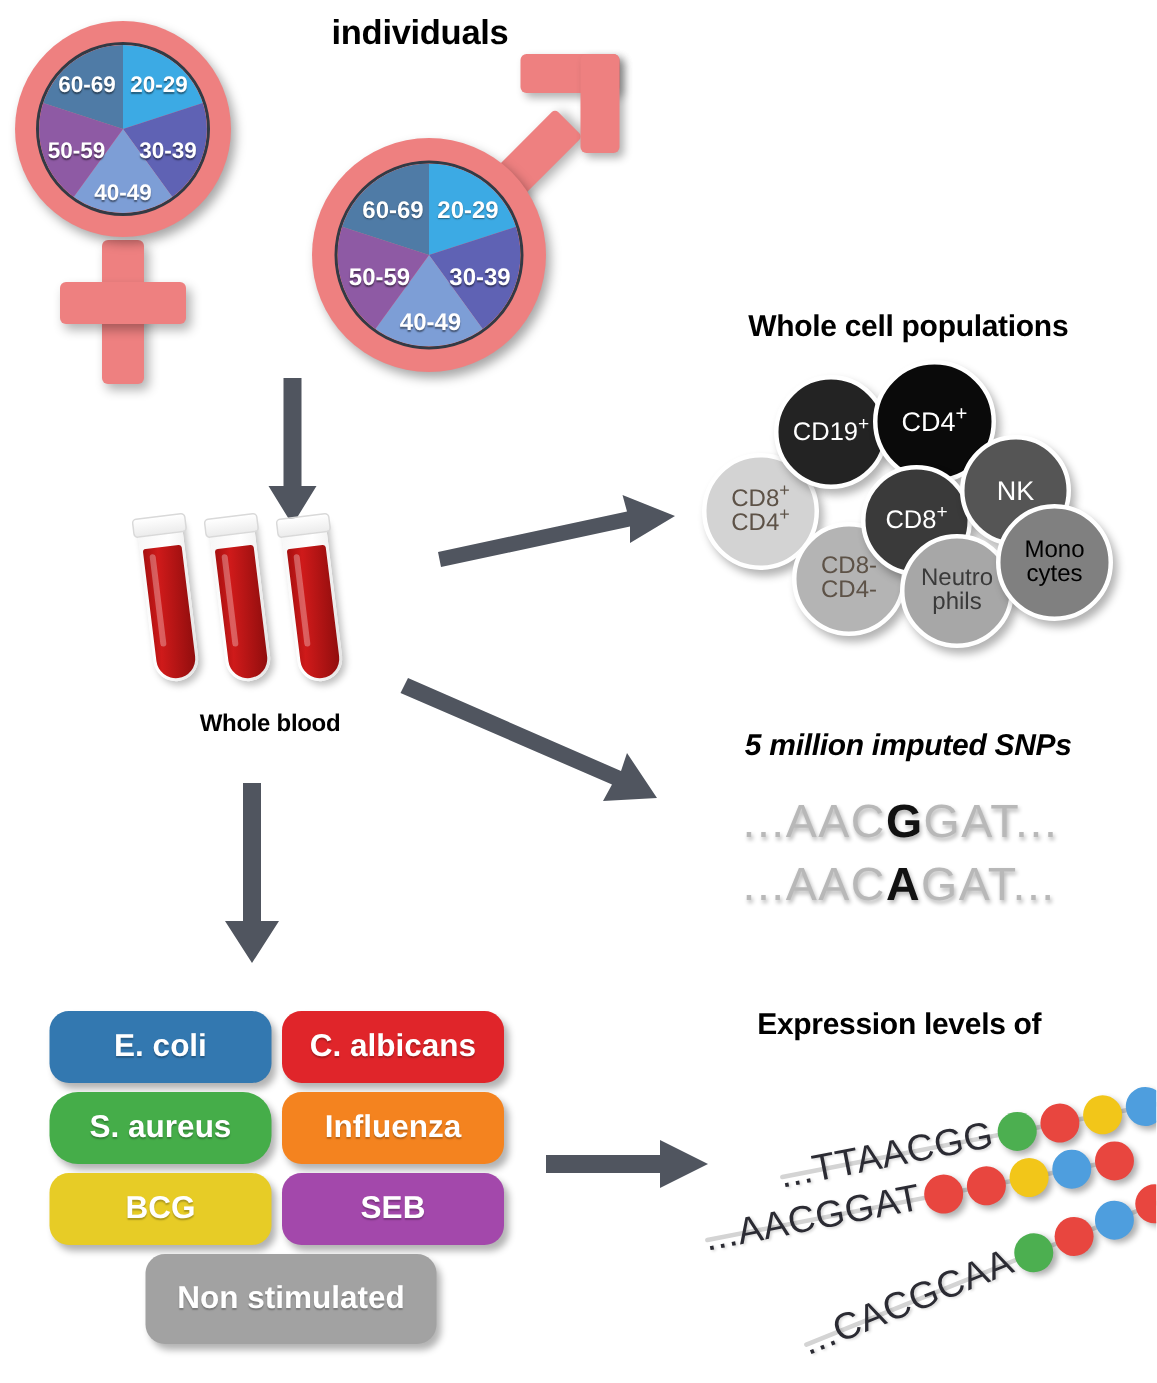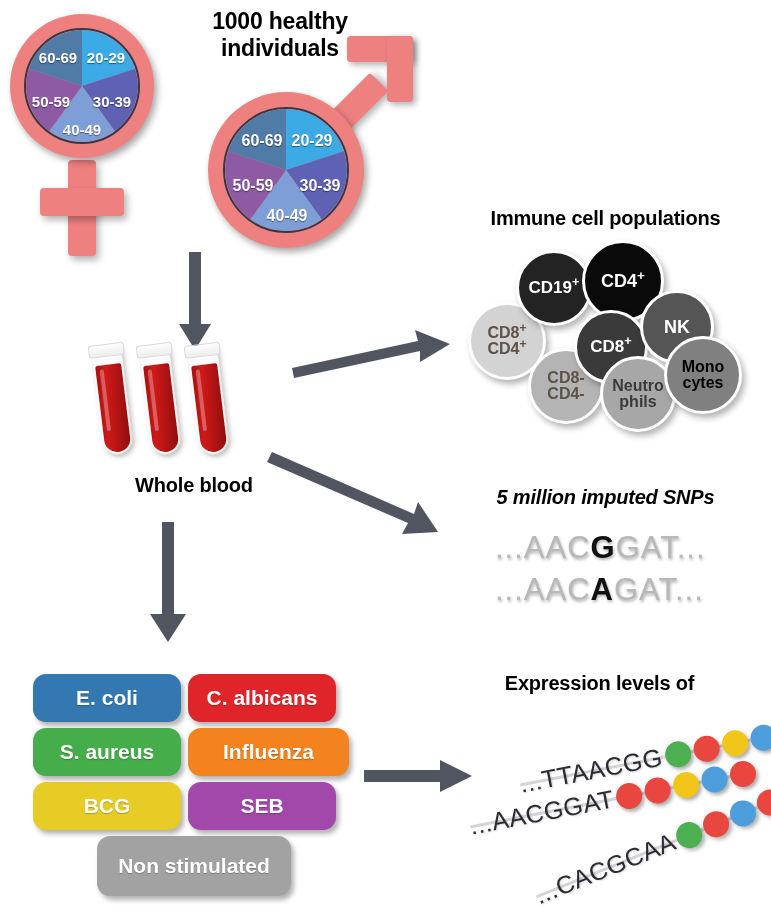--- a/index.html
+++ b/index.html
@@ -24,21 +24,21 @@
     font-weight: bold;
     color: #000000;
     text-align: center;
     line-height: 1.18;
     letter-spacing: -0.2px;
   }
   #title-cohort { left: 160px; top: 8px; width: 240px; font-size: 23px; }
   #title-immune { left: 440px; top: 207px; width: 331px; font-size: 20px; }
   #title-snp    { left: 440px; top: 486px; width: 331px; font-size: 20px; font-style: italic; }
   #title-genes  { left: 428px; top: 672px; width: 343px; font-size: 20px; }
-  #label-blood  { left: 94px;  top: 474px; width: 200px; font-size: 20px; }
+  #label-blood  { left: 80px;  top: 474px; width: 200px; font-size: 16px; }
 
   
   .gender { position: absolute; }
   .ring {
     position: absolute;
     border-radius: 50%;
     background: #ee8080;
     box-shadow: 3px 4px 7px rgba(0,0,0,0.35);
   }
   .pie {
@@ -109,21 +109,21 @@
   
   .cell {
     position: absolute;
     border-radius: 50%;
     border: 3px solid #ffffff;
     box-sizing: border-box;
     display: flex;
     align-items: center;
     justify-content: center;
     text-align: center;
-    font-weight: bold;
+    font-weight: normal;
     line-height: 1.02;
     box-shadow: 3px 4px 6px rgba(0,0,0,0.30);
   }
   .cell sup { font-size: 0.75em; line-height: 0; vertical-align: super; }
 
   
   .snp-row {
     position: absolute;
     font-family: "Liberation Sans", sans-serif;
     font-size: 31px;
@@ -172,21 +172,20 @@
     box-shadow: 2px 3px 4px rgba(0,0,0,0.32);
     flex: 0 0 auto;
   }
 </style>
 </head>
 <body>
 
 <div id="canvas">
 
   <div class="heading" id="title-cohort">
-    <div>1000 healthy</div>
     <div>individuals</div>
   </div>
 
   <div class="gender">
 
     <div class="bar-v" style="left:68px; top:160px; width:28px; height:96px; box-shadow:3px 4px 7px rgba(0,0,0,0.30);"></div>
 
     <div class="bar-h" style="left:40px; top:188px; width:84px; height:28px; box-shadow:3px 4px 7px rgba(0,0,0,0.30);"></div>
 
     <div class="ring" style="left:10px; top:14px; width:144px; height:144px;"></div>
@@ -287,21 +286,21 @@
       <path d="M14 0 H26 V92 H38 L20 120 L2 92 H14 Z" fill="#50555f"></path>
     </svg>
   </div>
 
   <div class="arrow" style="left:364px; top:760px; width:110px; height:34px;">
     <svg width="110" height="34" viewBox="0 0 110 34">
       <path d="M0 10 H76 V0 L108 16 L76 32 V22 H0 Z" fill="#50555f"></path>
     </svg>
   </div>
 
-  <div class="heading" id="title-immune">Immune cell populations</div>
+  <div class="heading" id="title-immune">Whole cell populations</div>
 
   <div>
 
     <div class="cell" style="left:468px; top:302px; width:78px; height:78px; background:#d3d3d3; color:#5d5247; font-size:16px;">
       <span>CD8<sup>+</sup><br>CD4<sup>+</sup></span>
     </div>
 
     <div class="cell" style="left:528px; top:348px; width:76px; height:76px; background:#b4b4b4; color:#5d5247; font-size:16px;">
       <span>CD8-<br>CD4-</span>
     </div>
@@ -340,24 +339,24 @@
     <span>...AAC</span><span class="hi">A</span><span>GAT...</span>
   </div>
 
   <div>
     <div class="stim" style="left:33px; top:674px; width:148px; height:48px; background:#3378b0;">
       <span>E. coli</span>
     </div>
     <div class="stim" style="left:188px; top:674px; width:148px; height:48px; background:#e0252a;">
       <span>C. albicans</span>
     </div>
-    <div class="stim" style="left:33px; top:728px; width:148px; height:48px; background:#45ad49;">
+    <div class="stim" style="left:33px; top:728px; width:148px; height:48px; background:#45ad49;border-radius:19px;">
       <span>S. aureus</span>
     </div>
-    <div class="stim" style="left:188px; top:728px; width:161px; height:48px; background:#f4831f;text-align:center;">
+    <div class="stim" style="left:188px; top:728px; width:148px; height:48px; background:#f4831f;text-align:center;">
       <span>Influenza</span>
     </div>
     <div class="stim" style="left:33px; top:782px; width:148px; height:48px; background:#e7cc26;">
       <span>BCG</span>
     </div>
     <div class="stim" style="left:188px; top:782px; width:148px; height:48px; background:#a348ab;">
       <span>SEB</span>
     </div>
     <div class="stim" style="left:97px; top:836px; width:194px; height:60px; background:#a2a2a2;">
       <span>Non stimulated</span>

